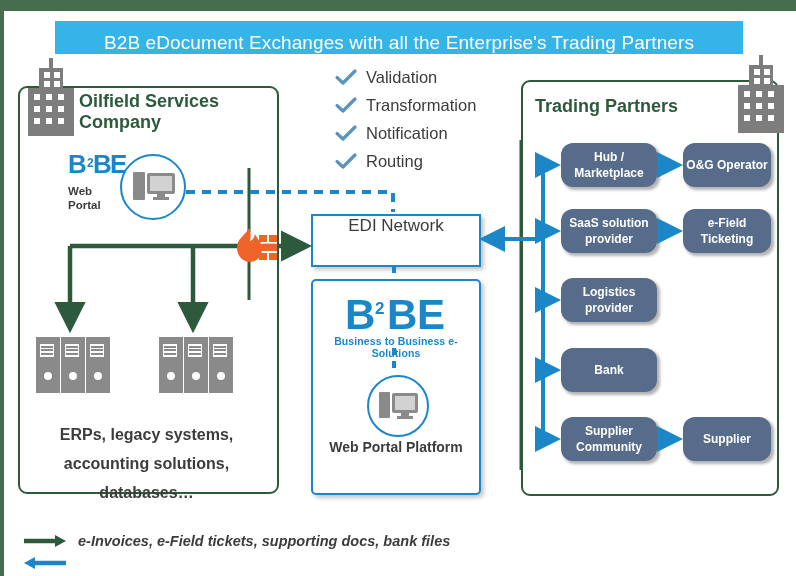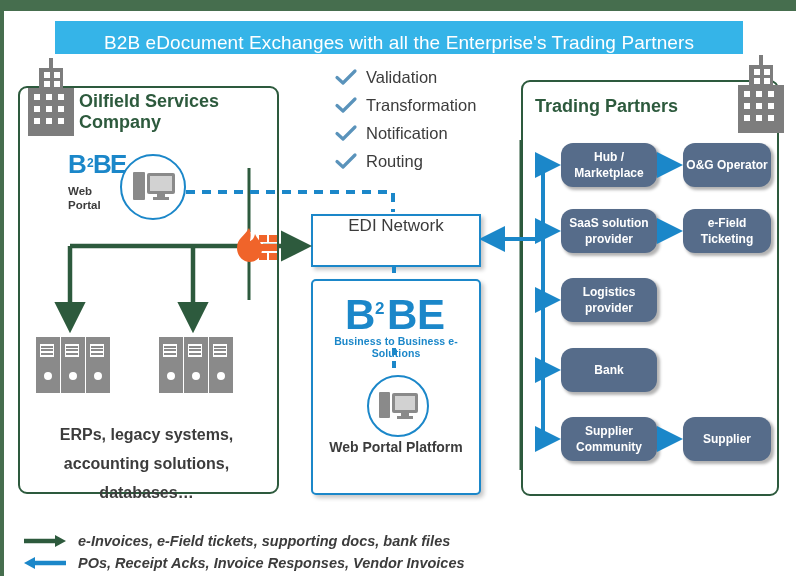--- a/index.html
+++ b/index.html
@@ -381,15 +381,14 @@
     </span>
     <span>e-Invoices, e-Field tickets, supporting docs, bank files</span>
   </div>
   <div class="leg-row">
     <span class="leg-arrow">
       <svg width="46" height="16" viewBox="0 0 46 16">
           <path d="M12 8 L44 8" stroke="#1b87c9" stroke-width="4.5"></path>
           <path d="M13 2 L2 8 L13 14 z" fill="#1b87c9"></path>
         </svg>
     </span>
-    <span>POs, Receipt Acks, Invoice Responses, Vendor Invoices</span>
   </div>
 </div>
 
 </body></html>

